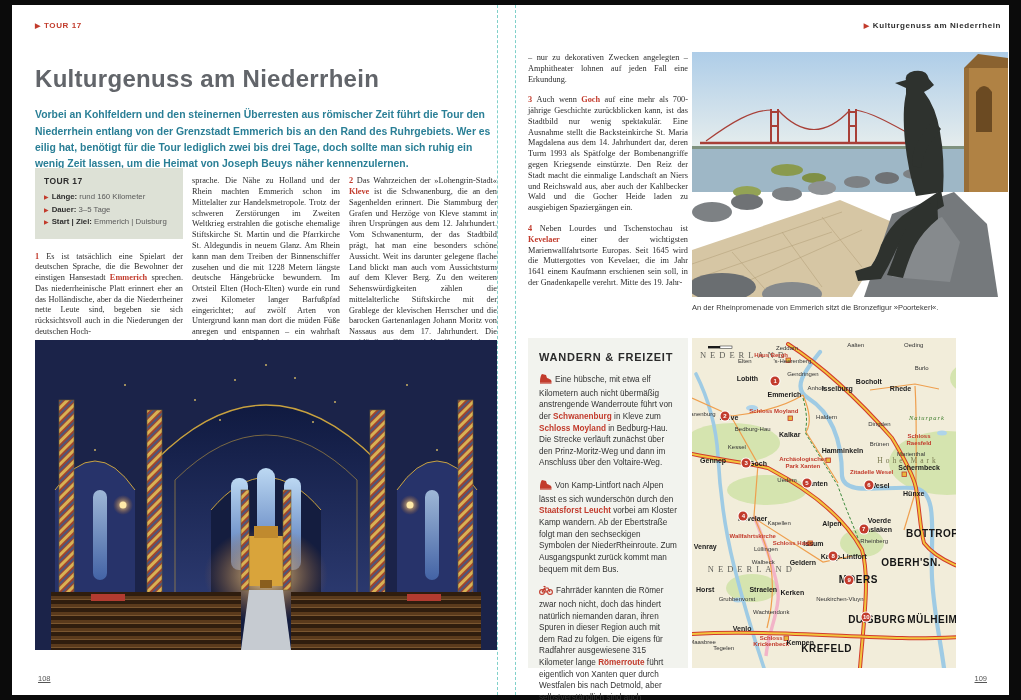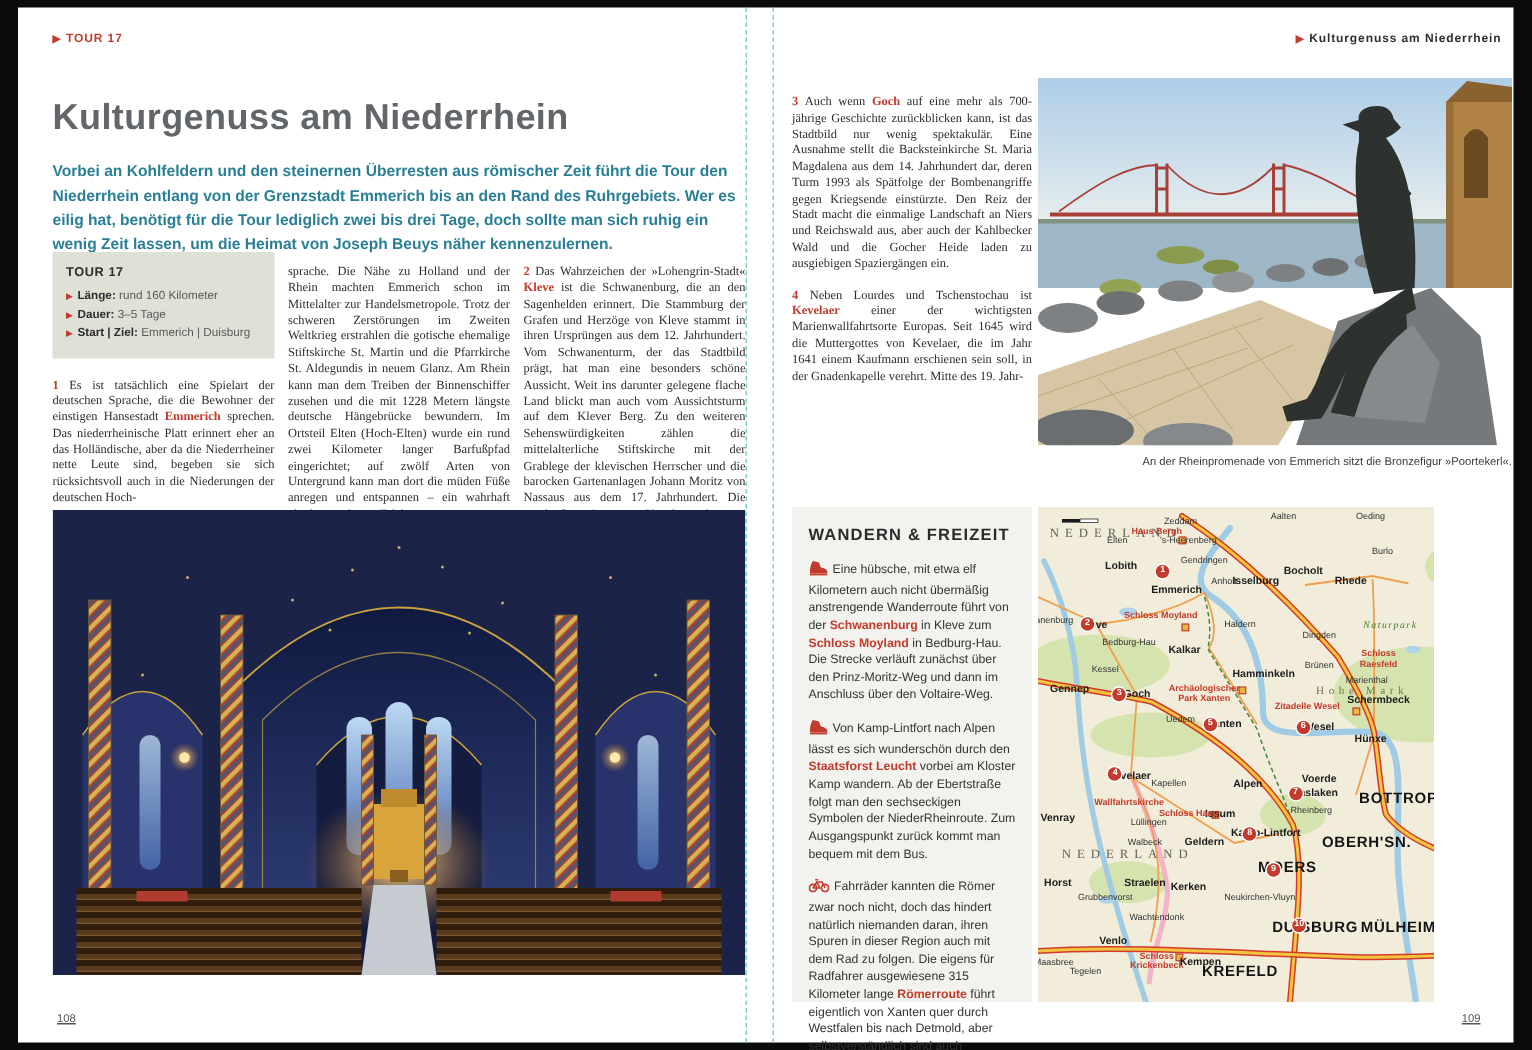--- a/index.html
+++ b/index.html
@@ -23,21 +23,21 @@
   .serif{font-family:"Liberation Serif",serif;font-size:8.3px;line-height:1.3;color:#2d2d2d;
       text-align:justify;}
   .serif p{margin:0;}
   .hl{color:#c23b2c;font-weight:bold;}
   .infobox{background:#dde1d6;padding:8px 9px 9px;margin-bottom:13px;}
   .infobox h4{margin:0 0 6px;font-size:8.5px;letter-spacing:.4px;color:#2e2e2e;}
   .ib-row{font-size:7.8px;color:#5a5a5a;margin:3.5px 0;}
   .ib-row .tri{color:#c23b2c;font-size:6px;margin-right:3px;}
   .ib-row b{color:#2e2e2e;}
   .photo1{position:absolute;left:23px;top:335px;width:462px;height:310px;overflow:hidden;}
-  .caption{position:absolute;font-size:7.5px;color:#3a3a3a;text-align:right;}
+  .caption{position:absolute;font-size:7.5px;color:#3a3a3a;}
   .caption1{left:23px;top:651px;width:462px;}
   .pagenum{position:absolute;font-size:7.5px;color:#555;text-decoration:underline;}
   .pn-l{left:26px;top:669px;}
   .pn-r{right:22px;top:669px;}
 
   
   .rcol{position:absolute;left:516px;top:48px;width:160px;}
   .rcol p{margin:0;}
   .rcol p.gap{margin-top:10px;}
   .photo2{position:absolute;left:680px;top:47px;width:316px;height:245px;overflow:hidden;}
@@ -172,20 +172,21 @@
       <polygon points="206,310 214,250 248,250 256,310" fill="#c6cbd1"></polygon>
       <rect x="56" y="254" width="34" height="7" fill="#b23b30"></rect>
       <rect x="372" y="254" width="34" height="7" fill="#b23b30"></rect>
     </svg>
   </div>
   <div class="pagenum pn-l">108</div>
 
   <div class="eyebrow eyebrow-r"><span class="tri">▶</span><span style="color:#2e2e2e;">Kulturgenuss am Niederrhein</span></div>
 
   <div class="rcol serif">
+    <p><span>– nur zu dekorativen Zwecken angelegten – Amphitheater lohnen auf jeden Fall eine Erkundung.</span></p>
     <p class="gap"><span class="hl">3 </span><span>Auch wenn </span><span class="hl">Goch</span><span> auf eine mehr als 700-jährige Geschichte zurückblicken kann, ist das Stadtbild nur wenig spektakulär. Eine Ausnahme stellt die Backsteinkirche St. Maria Magdalena aus dem 14. Jahrhundert dar, deren Turm 1993 als Spätfolge der Bombenangriffe gegen Kriegsende einstürzte. Den Reiz der Stadt macht die einmalige Landschaft an Niers und Reichswald aus, aber auch der Kahlbecker Wald und die Gocher Heide laden zu ausgiebigen Spaziergängen ein.</span></p>
     <p class="gap"><span class="hl">4 </span><span>Neben Lourdes und Tschenstochau ist </span><span class="hl">Kevelaer</span><span> einer der wichtigsten Marienwallfahrtsorte Europas. Seit 1645 wird die Muttergottes von Kevelaer, die im Jahr 1641 einem Kaufmann erschienen sein soll, in der Gnadenkapelle verehrt. Mitte des 19. Jahr-</span></p>
   </div>
 
   <div class="photo2">
     <svg width="316" height="245" viewBox="0 0 316 245">
       <defs>
         <linearGradient id="sky" x1="0" y1="0" x2="0" y2="1">
           <stop offset="0" stop-color="#aecde8"></stop>
             <stop offset="1" stop-color="#eef2ee"></stop>

